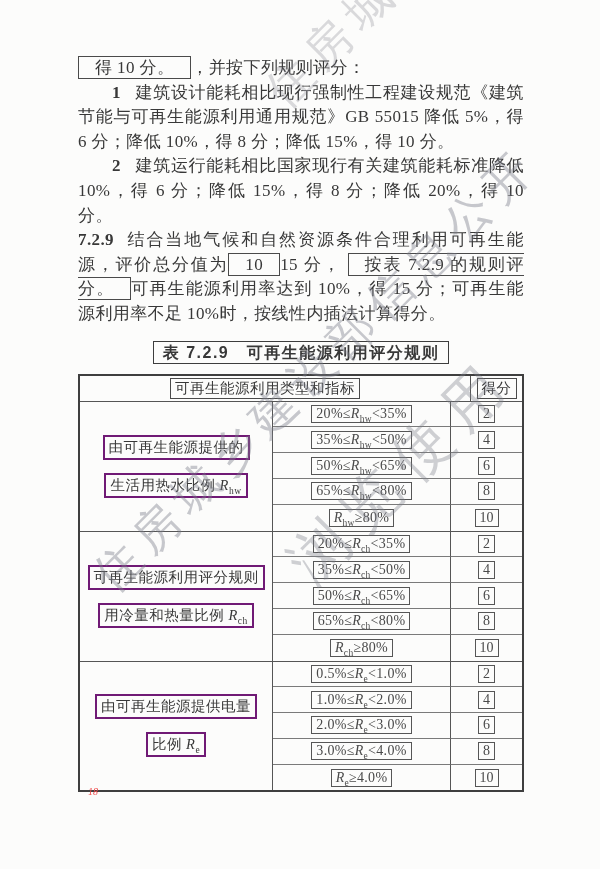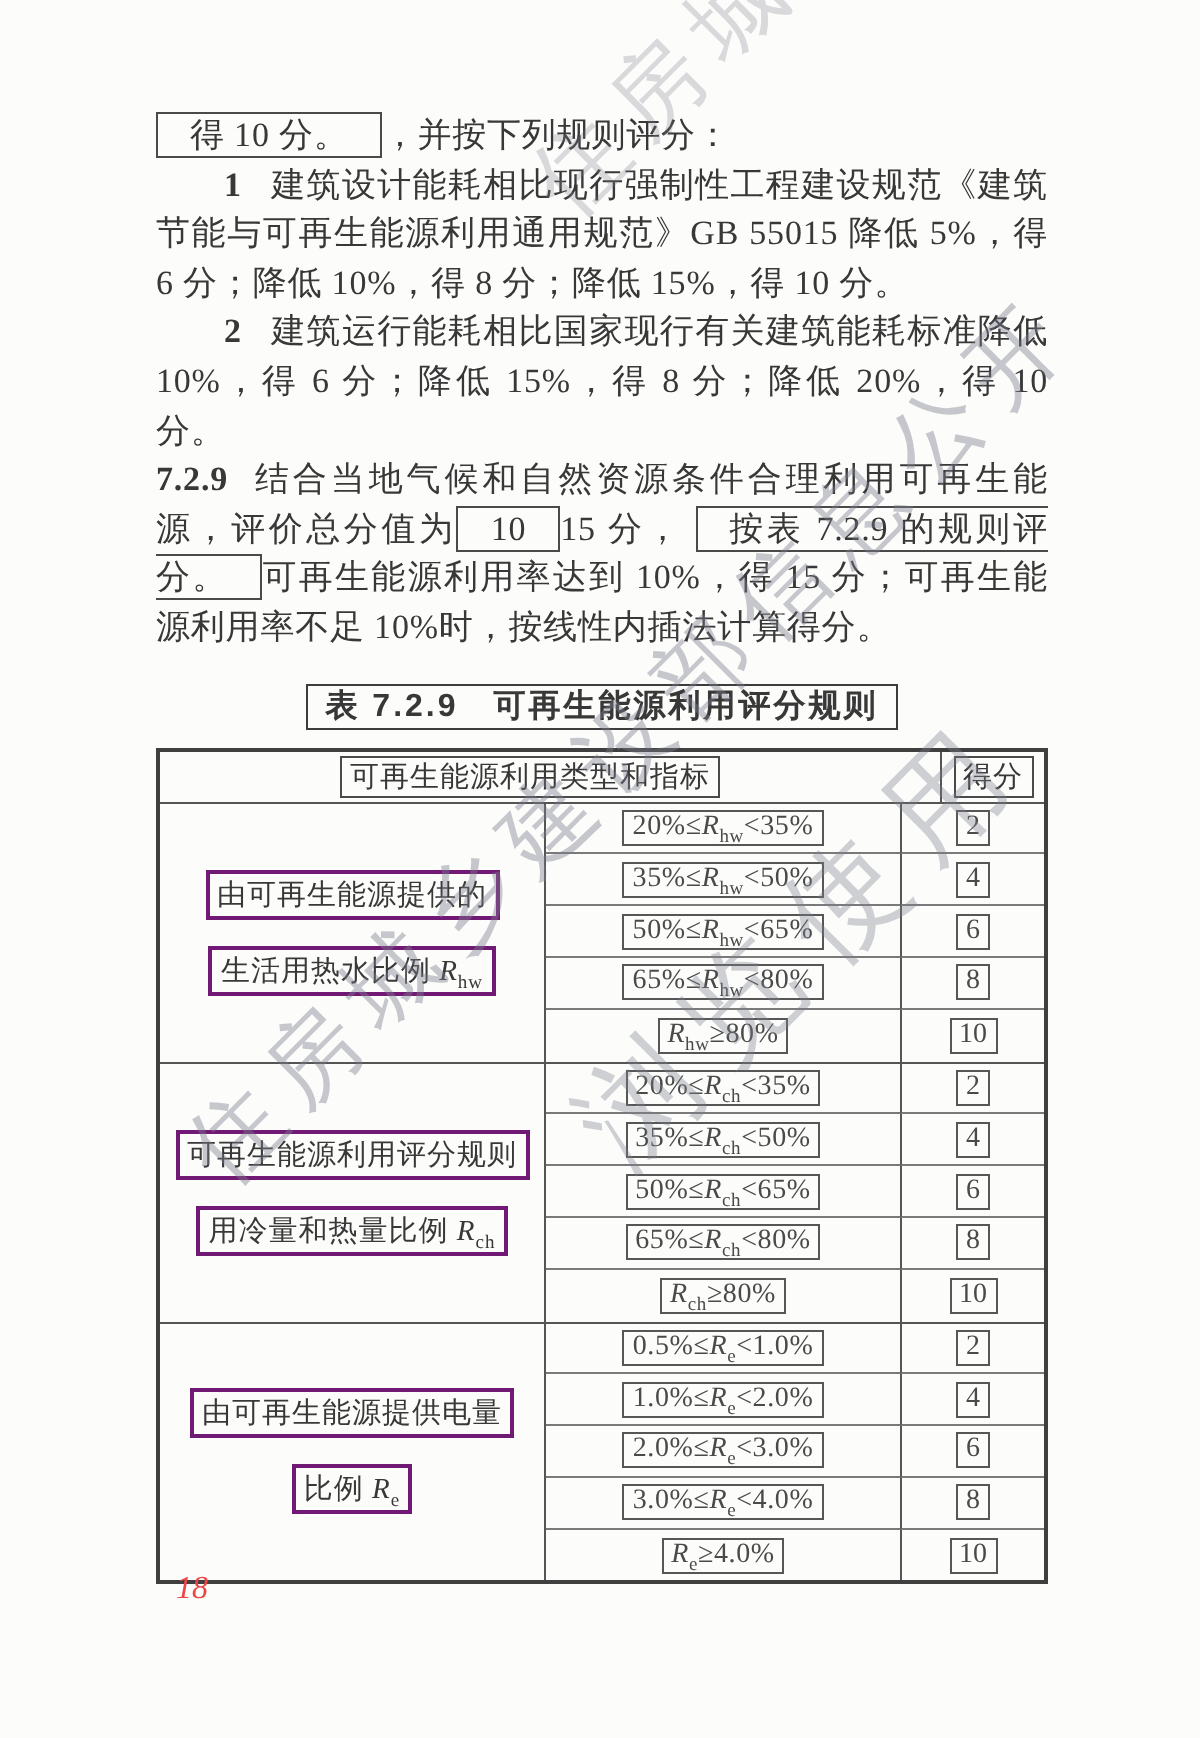--- a/index.html
+++ b/index.html
@@ -35,21 +35,21 @@
               display:flex; flex-direction:column; align-items:center; justify-content:center; gap:13px; }
   .cat-line { font-size:14.5px; border:2px solid #701a75; padding:1px 4px; letter-spacing:0.5px; white-space:nowrap; }
   .crit-cell { grid-column:2; display:flex; align-items:center; justify-content:center;text-align:right; }
   .score-cell { grid-column:3; border-left:1px solid #555; display:flex; align-items:center; justify-content:center; }
   .rb { border-bottom:1px solid #7a7a7a; }
   .crit-box { font-size:14px; border:1px solid #565656; padding:0 4px; white-space:nowrap; letter-spacing:0.3px; color:#4a4a4a; }
   .score-box { font-size:14px; border:1px solid #565656; padding:0 4px; color:#4a4a4a; }
   .rvar { font-style:italic; }
   sub { font-size:9.5px; line-height:0; }
 
-  .page-num { position:absolute; left:88px; top:786px; font-style:italic; font-size:16px; color:#ef4444; z-index:2; }
+  .page-num { position:absolute; left:88px; top:786px; font-style:italic; font-size:10px; color:#ef4444; z-index:2; }
 
   .wm { position:absolute; white-space:nowrap; transform-origin:0 0; transform:rotate(-45deg);
         z-index:3; pointer-events:none; font-family:"Liberation Serif","DejaVu Serif",serif; }
   .wm1 { left:80px;  top:562px; font-size:46px; letter-spacing:9px;  color:rgba(125,127,138,0.42); }
   .wm2 { left:272px; top:545px; font-size:58px; letter-spacing:14px; color:rgba(125,127,138,0.36); }
   .wm3 { left:252px; top:78px;  font-size:46px; letter-spacing:9px;  color:rgba(125,127,138,0.28); }
 </style>
 </head>
 <body>
 

